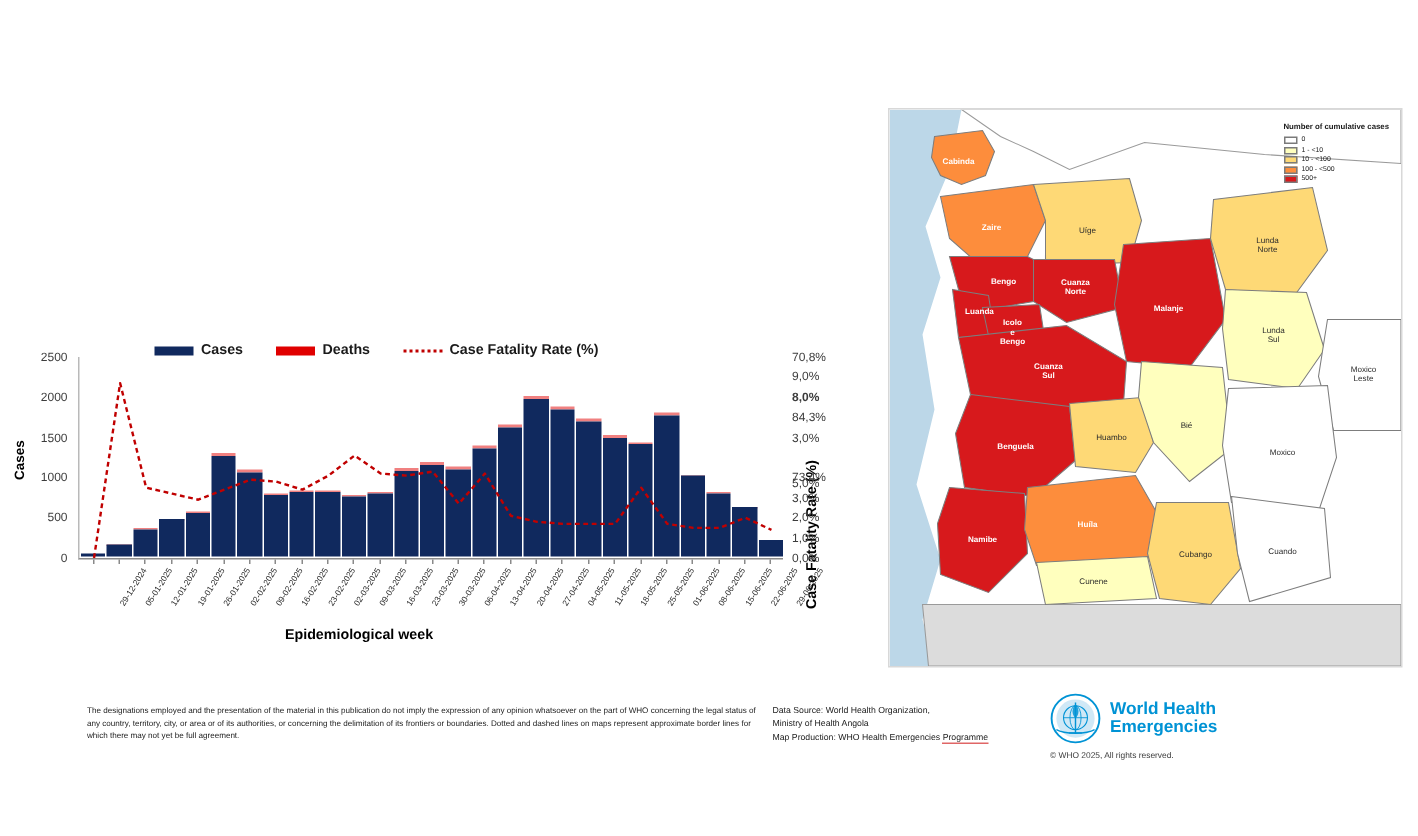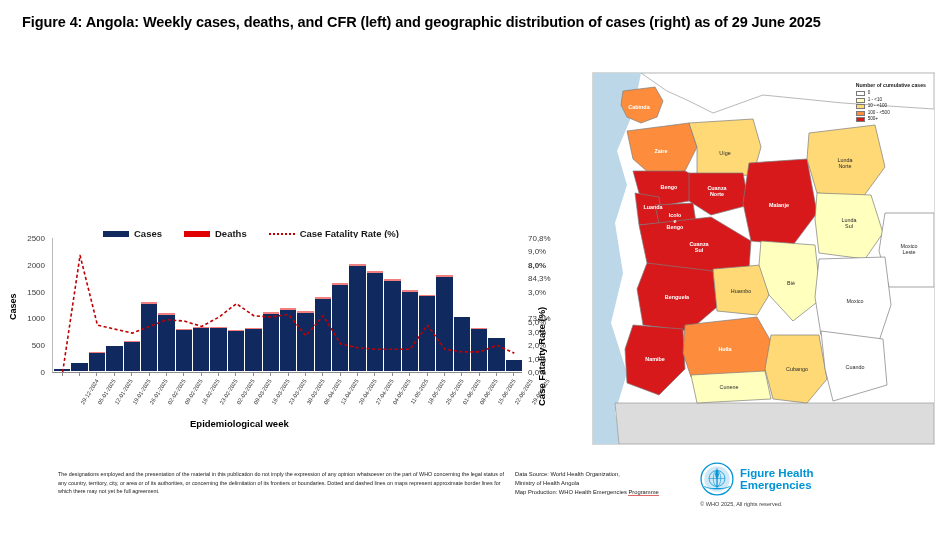--- a/index.html
+++ b/index.html
@@ -124,21 +124,20 @@
   }
   .who-copy{
     margin-top:5px;font-size:5.6px;color:#3c3c3c;
   }
 </style>
 </head>
 <body>
 
 <div class="page">
 
-  <div class="fig-title">Figure 4: Angola: Weekly cases, deaths, and CFR (left) and geographic distribution of cases (right) as of 29 June 2025</div>
 
   <div class="chart-panel">
 
     <div class="legend">
       <span class="legend-item">
         <i class="swatch-cases"></i>
         <span>Cases</span>
       </span>
       <span class="legend-item">
         <i class="swatch-deaths"></i>
@@ -462,20 +461,20 @@
         <circle cx="32" cy="32" r="24" fill="#cfe8f6"></circle>
         <circle cx="32" cy="31" r="15" fill="none" stroke="#0093d5" stroke-width="1.4"></circle>
         <ellipse cx="32" cy="31" rx="7" ry="15" fill="none" stroke="#0093d5" stroke-width="1.1"></ellipse>
         <line x1="17" y1="31" x2="47" y2="31" stroke="#0093d5" stroke-width="1.1"></line>
         <line x1="32" y1="16" x2="32" y2="46" stroke="#0093d5" stroke-width="1.1"></line>
         <path d="M32 12 L32 50 M24 50 L40 50" stroke="#0093d5" stroke-width="1.8" fill="none"></path>
         <path d="M32 14 c-5 6 -5 12 0 18 c5 -6 5 -12 0 -18 Z" fill="#0093d5" opacity="0.85"></path>
         <path d="M8 46 c10 6 38 6 48 0" fill="none" stroke="#0093d5" stroke-width="1.6"></path>
       </svg>
       <div class="who-name">
-        <div>Figure Health</div>
+        <div>World Health</div>
         <div>Emergencies</div>
       </div>
     </div>
     <div class="who-copy">© WHO 2025, All rights reserved.</div>
   </div>
 
 </div>
 
 </body></html>

